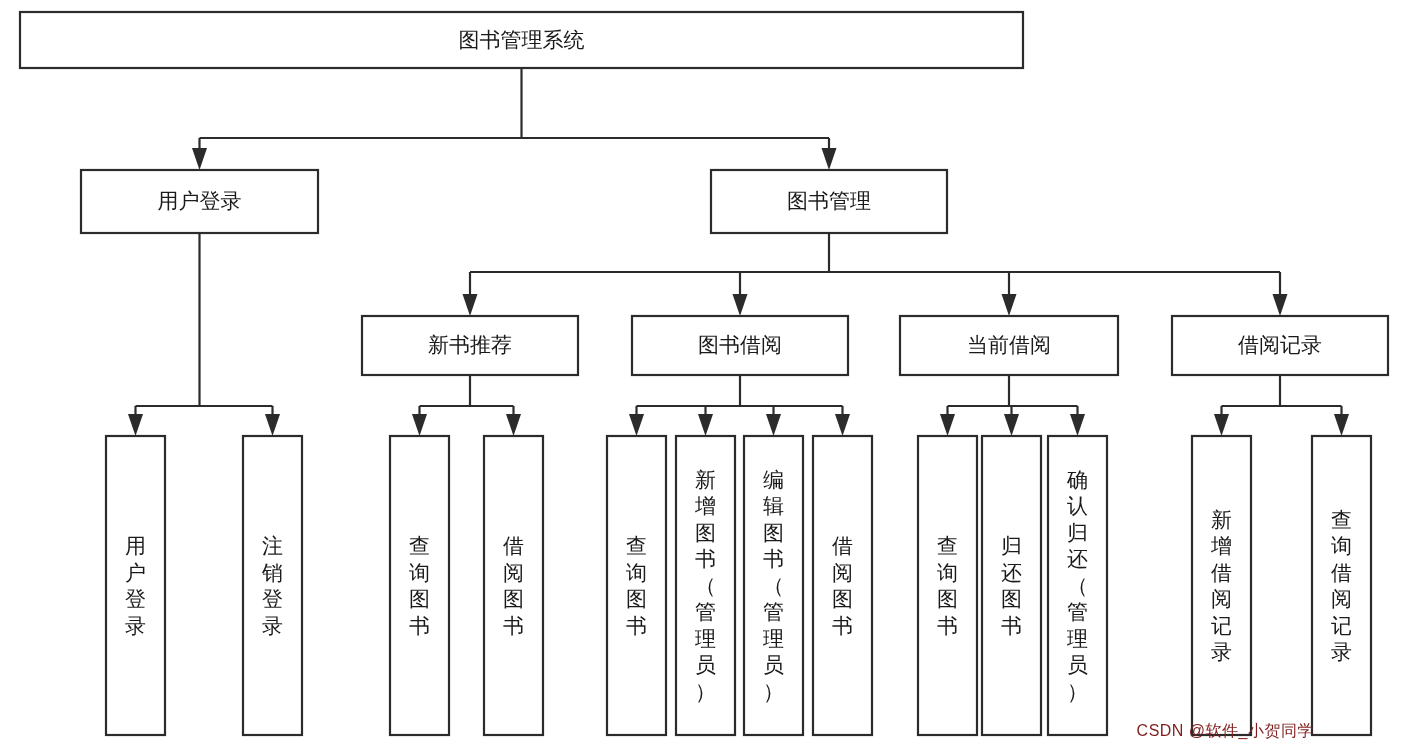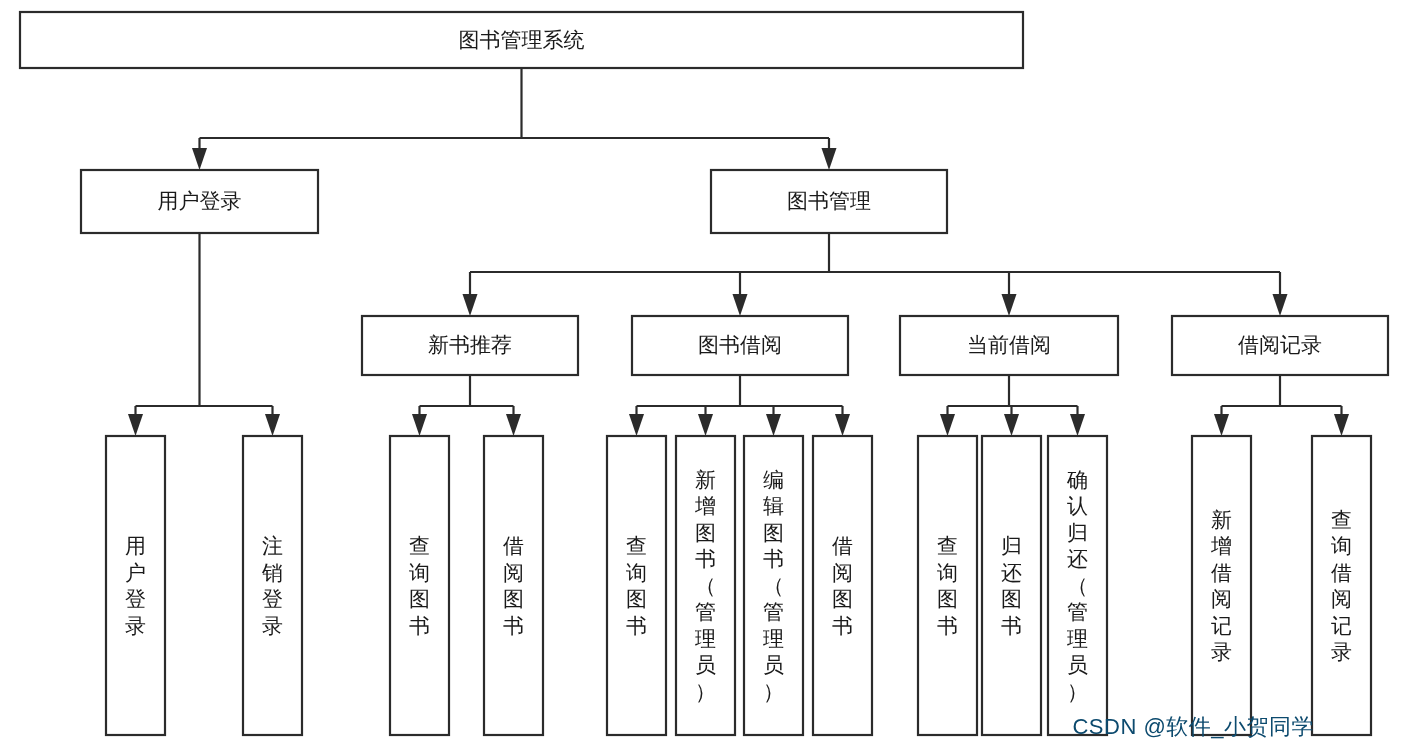--- a/index.html
+++ b/index.html
@@ -54,22 +54,22 @@
     fill: #1a1a1a;
     font-family: "Liberation Sans", "DejaVu Sans", sans-serif;
     font-size: 21px;
     text-anchor: middle;
   }
   .watermark {
     position: absolute;
     right: 8px;
     bottom: 5px;
     font-family: "Liberation Sans", "DejaVu Sans", sans-serif;
-    font-size: 22px;
-    color: #0c4a6e;
+    font-size: 16px;
+    color: #7f1d1d;
     letter-spacing: 0.5px;
     white-space: nowrap;
     user-select: none;
   }
 </style>
 </head>
 <body>
 
 <div id="diagram-root">
 

